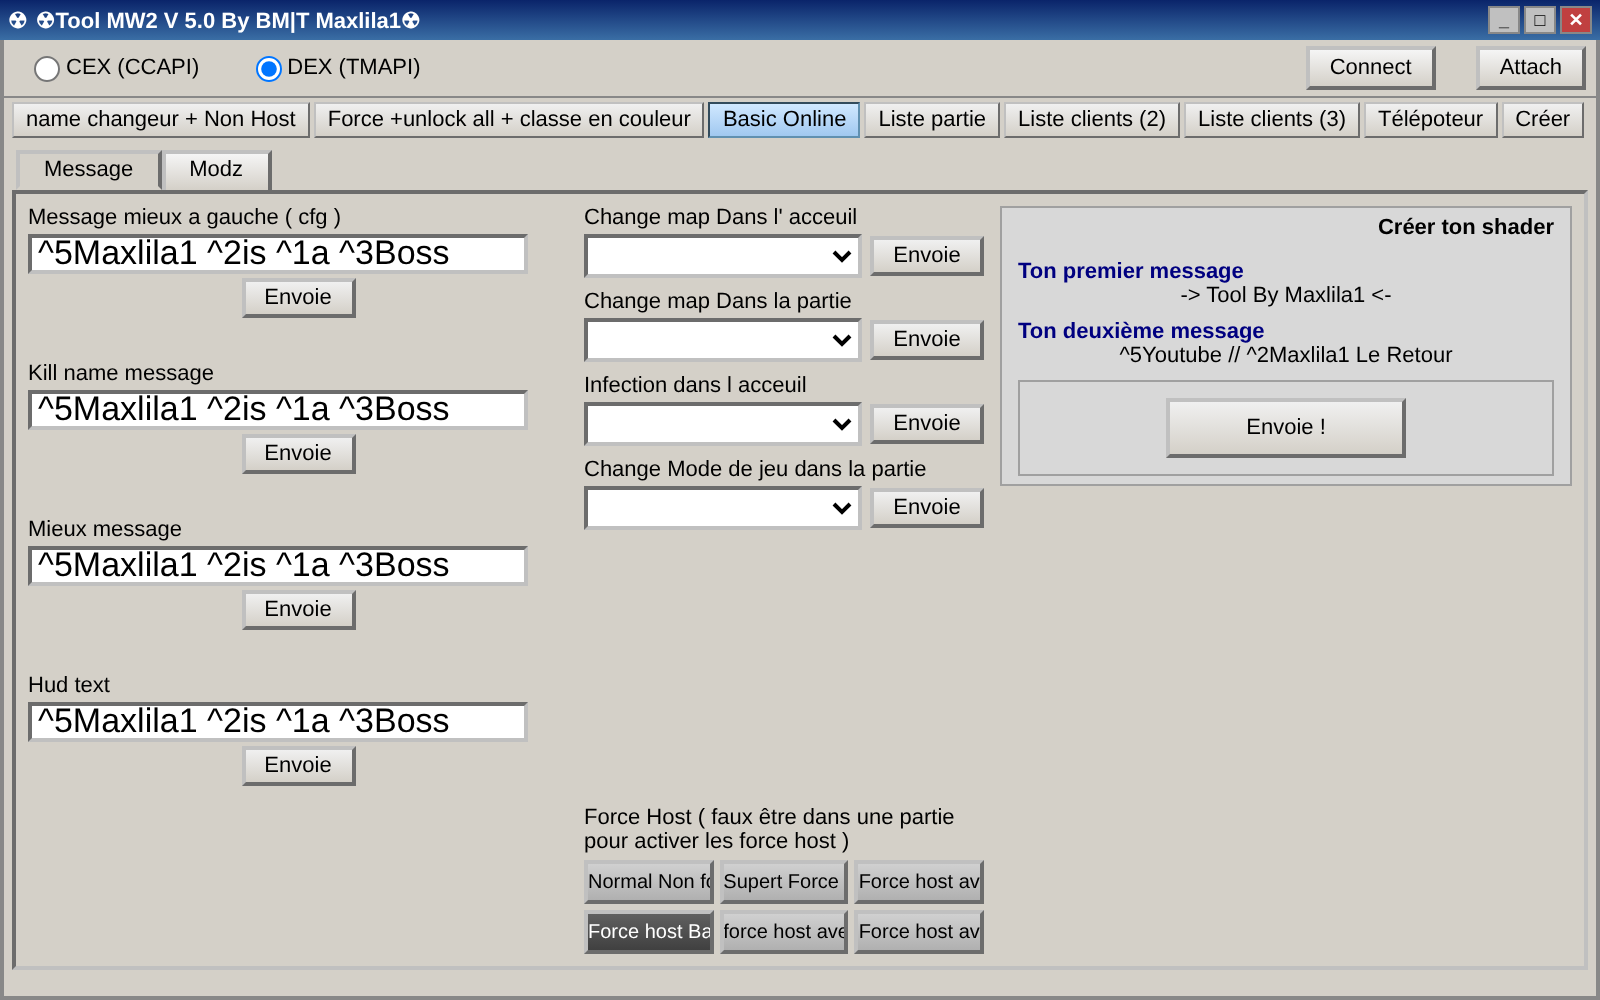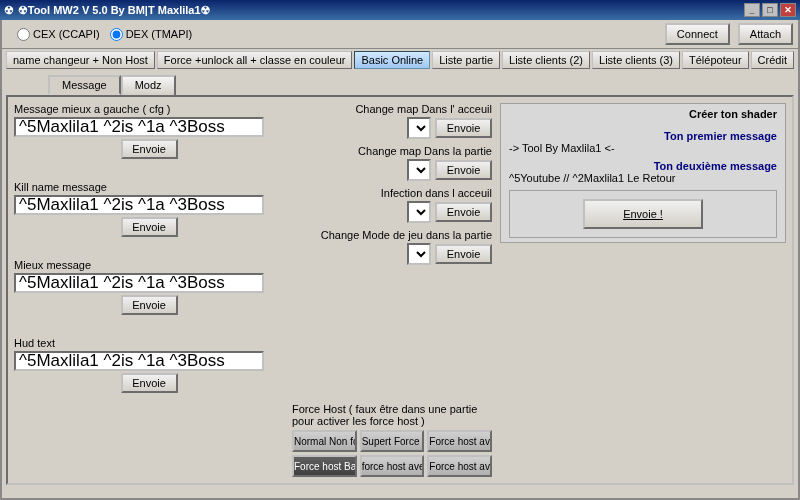--- a/index.html
+++ b/index.html
@@ -60,32 +60,32 @@
       display: flex;
       align-items: center;
       padding: 3px 5px;
       background: #d4d0c8;
       border-bottom: 1px solid #888;
       gap: 6px;
     }
     .radio-group {
       display: flex;
       align-items: center;
-      gap: 10px;
+      gap: 28px;
       margin-left: 10px;
     }
     .radio-item {
       display: flex;
       align-items: center;
       gap: 3px;
       font-size: 11px;
     }
     .top-buttons {
       display: flex;
-      gap: 8px;
+      gap: 20px;
       margin-left: auto;
     }
     .win-btn {
       background: linear-gradient(to bottom, #f5f5f5, #d4d0c8);
       border: 2px outset #c0c0c0;
       padding: 2px 10px;
       font-size: 11px;
       cursor: pointer;
       height: 22px;
     }
@@ -109,21 +109,20 @@
     .menu-item.active {
       background: linear-gradient(to bottom, #d0e8ff, #a0c8f0);
       border: 1px inset #6090b0;
     }
 
     
     .tab-bar {
       display: flex;
       padding: 4px 6px 0;
       background: #d4d0c8;
-      margin-left: 40px;
     }
     .tab {
       background: linear-gradient(to bottom, #f5f5f5, #d4d0c8);
       border: 2px outset #c0c0c0;
       border-bottom: none;
       padding: 2px 12px;
       font-size: 11px;
       cursor: pointer;
       position: relative;
       z-index: 1;
@@ -186,21 +185,20 @@
       display: flex;
       flex-direction: column;
       gap: 6px;
       width: 200px;
       flex-shrink: 0;
     }
     .map-group {
       display: flex;
       flex-direction: column;
       gap: 2px;
-      align-items: flex-end;
     }
     .map-label {
       font-size: 11px;
       color: #000;
     }
     .map-row {
       display: flex;
       align-items: center;
       gap: 4px;
     }
@@ -248,43 +246,42 @@
     }
     .shader-title {
       font-size: 11px;
       font-weight: bold;
       text-align: right;
       margin-bottom: 4px;
     }
     .shader-msg-title {
       font-size: 11px;
       color: #000080;
-      text-align: right;
+      text-align: left;
       font-weight: bold;
     }
     .shader-msg-value {
       font-size: 11px;
-      text-align: left;
+      text-align: center;
       margin-bottom: 6px;
     }
     .shader-envoie-btn {
       width: 120px;
       height: 30px;
       background: linear-gradient(to bottom, #f0f0f0, #d4d0c8);
       border: 2px outset #c0c0c0;
       font-size: 11px;
       cursor: pointer;
       display: block;
       margin: 4px auto;
     }
     .shader-inner-border {
       border: 1px solid #a0a0a0;
       padding: 4px;
       margin-top: 4px;
-      text-decoration: underline;
     }
 
     input[type="radio"] { cursor: pointer; }
     .section-divider {
       height: 6px;
     }
   </style>
 </head>
 <body>
 
@@ -320,21 +317,21 @@
   </div>
 
   <div class="menu-bar">
     <div class="menu-item">name changeur + Non Host</div>
     <div class="menu-item">Force +unlock all + classe en couleur</div>
     <div class="menu-item active">Basic Online</div>
     <div class="menu-item">Liste partie</div>
     <div class="menu-item">Liste clients (2)</div>
     <div class="menu-item">Liste clients (3)</div>
     <div class="menu-item">Télépoteur</div>
-    <div class="menu-item">Crédit</div>
+    <div class="menu-item">Créer</div>
   </div>
 
   <div class="tab-bar">
     <div class="tab active">Message</div>
     <div class="tab">Modz</div>
   </div>
 
   <div class="content-area">
 
     <div class="left-col">

